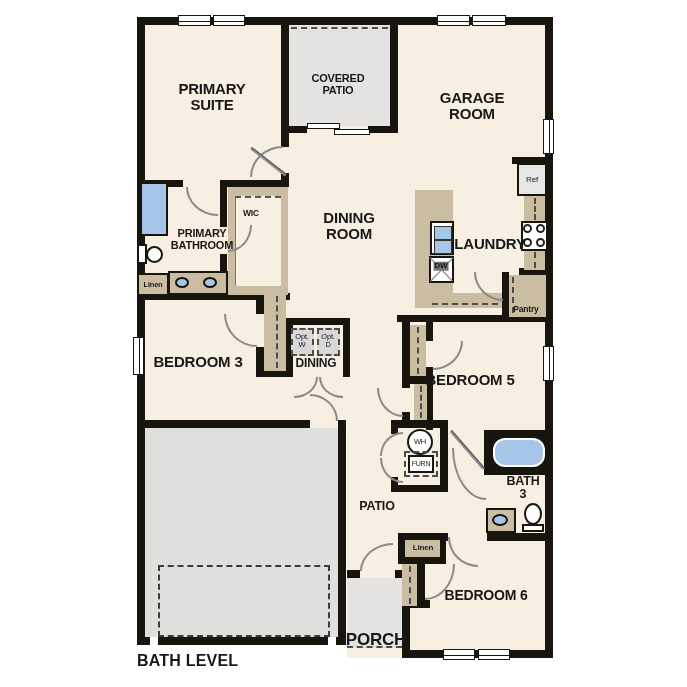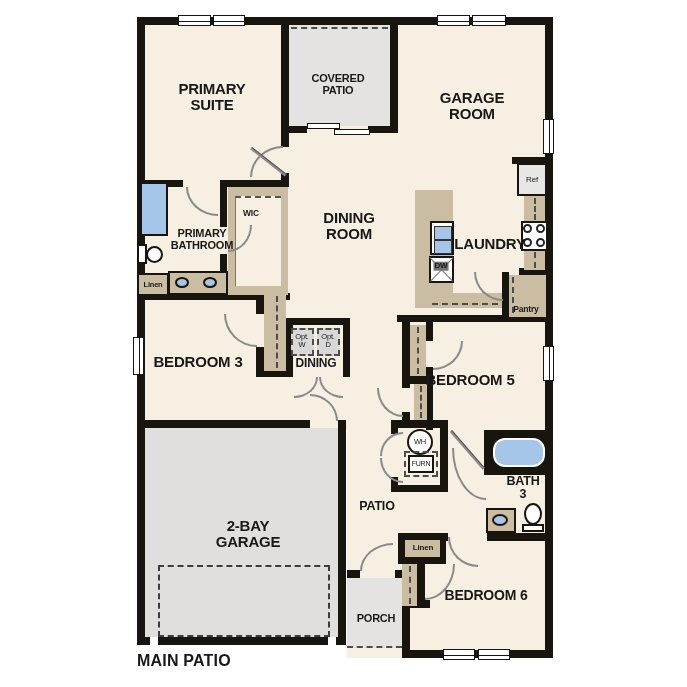--- a/index.html
+++ b/index.html
@@ -211,27 +211,25 @@
   <div class="lbl" style="left:153px;top:285px;font-size:7.5px">Linen</div>
   <div class="lbl" style="left:198px;top:362px;font-size:15px">BEDROOM 3</div>
   <div class="lbl" style="left:316px;top:363px;font-size:12px">DINING</div>
   <div class="lbl" style="left:526px;top:310px;font-size:8.5px">Pantry</div>
   <div class="lbl" style="left:470px;top:380px;font-size:15px">BEDROOM 5</div>
   <div class="lbl" style="left:523px;top:488px;font-size:12.5px">BATH
 3</div>
   <div class="lbl" style="left:377px;top:507px;font-size:12.5px">PATIO</div>
   <div class="lbl" style="left:423px;top:548px;font-size:8px">Linen</div>
   <div class="lbl" style="left:486px;top:595px;font-size:14px">BEDROOM 6</div>
-  <div class="lbl" style="left:248px;top:534px;font-size:15px">2-BAY
-GARAGE</div>
-  <div class="lbl" style="left:376px;top:619px;font-size:11px">PORCH</div>
+  <div class="lbl" style="left:376px;top:640px;font-size:17px">PORCH</div>
 
   <div class="lbl" style="left:532px;top:180px;font-size:8px;font-weight:normal">Ref</div>
   <div class="lbl" style="left:441px;top:266px;font-size:8px;font-weight:bold;background:#737373;padding:0 1px">DW</div>
   <div class="lbl" style="left:302px;top:341px;font-size:7.5px;font-weight:normal">Opt.
 W</div>
   <div class="lbl" style="left:328px;top:341px;font-size:7.5px;font-weight:normal">Opt.
 D</div>
   <div class="lbl" style="left:420px;top:442px;font-size:7.5px;font-weight:normal">WH</div>
   <div class="lbl" style="left:421px;top:464px;font-size:7px;font-weight:normal">FURN</div>
 
-  <div class="abs" style="left:137px;top:652px;font-weight:bold;font-size:16px;letter-spacing:0.2px;color:#181818">MAIN PATIO</div>
+  <div class="abs" style="left:137px;top:652px;font-weight:bold;font-size:16px;letter-spacing:0.2px;color:#181818">BATH LEVEL</div>
 </div>
 
 </body></html>

